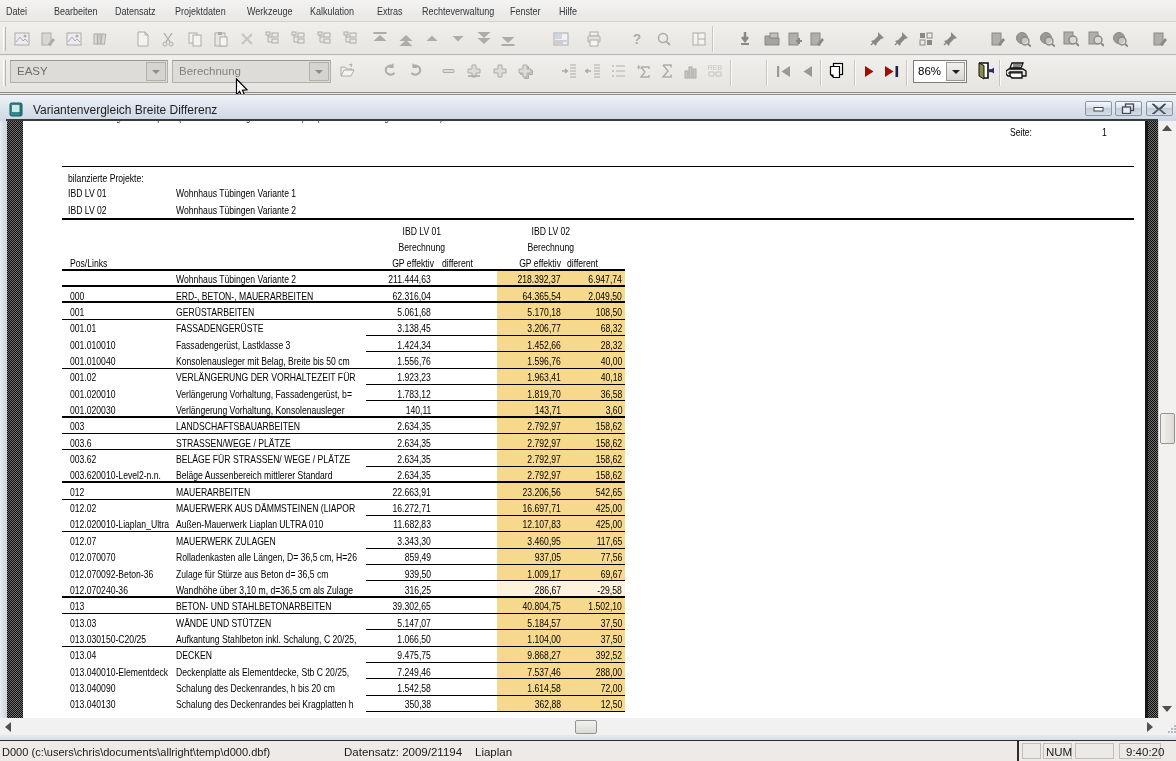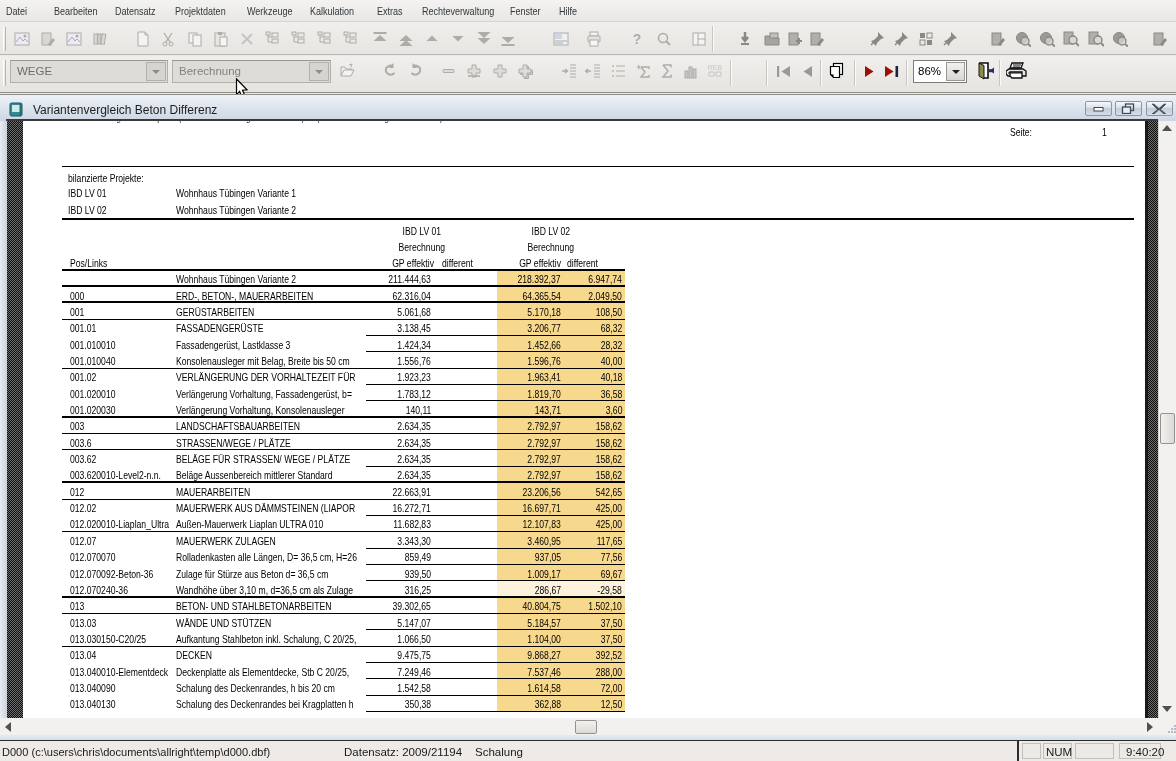--- a/index.html
+++ b/index.html
@@ -193,21 +193,21 @@
     <path d="M13 13l3 2.5" stroke="#8b8985" stroke-width="2"></path>
   </svg>
 <svg class="abs" style="left:1152px;top:31px;" width="16" height="16" viewBox="0 0 16 16">
     <rect x="2" y="2" width="9" height="12" fill="#b1afab" stroke="#8b8985"></rect>
     <path d="M8 13l5-6 2 2-5 6z" fill="#8b8985"></path>
   </svg>
 <div class="sepv" style="left:712px;top:26px;height:26px;"></div>
 <div class="abs" style="left:0;top:56px;width:1176px;height:37px;background:linear-gradient(#f0efed,#e6e4e0);border-bottom:1px solid #8f8c88;"></div>
 <div class="abs" style="left:3px;top:60px;width:3px;height:26px;border-left:1px solid #fff;border-right:1px solid #b9b6b1;"></div>
 <div class="abs" style="left:10px;top:60px;width:158px;height:23px;background:#dedcd8;border:1px solid #b3b0ab;border-top-color:#9a978f;"></div>
-<div class="t" style="left:17px;top:66px;font-size:11.5px;color:#6f6d6a;">WEGE</div>
+<div class="t" style="left:17px;top:66px;font-size:11.5px;color:#6f6d6a;">EASY</div>
 <div class="abs" style="left:146px;top:62px;width:20px;height:19px;background:#d6d4d0;border:1px solid #b3b0ab;"></div>
 <svg class="abs" style="left:151px;top:69px;" width="10" height="6">
     <path d="M1 1l4 4 4-4z" fill="#8e8c88"></path>
   </svg>
 <div class="abs" style="left:172px;top:60px;width:159px;height:23px;background:#dedcd8;border:1px solid #b3b0ab;border-top-color:#9a978f;"></div>
 <div class="t" style="left:179px;top:66px;font-size:11.5px;color:#84827e;">Berechnung</div>
 <div class="abs" style="left:309px;top:62px;width:20px;height:19px;background:#d6d4d0;border:1px solid #b3b0ab;"></div>
 <svg class="abs" style="left:314px;top:69px;" width="10" height="6">
     <path d="M1 1l4 4 4-4z" fill="#8e8c88"></path>
   </svg>
@@ -314,21 +314,21 @@
   </svg>
 <svg class="abs" style="left:235px;top:78px;" width="16" height="23" viewBox="0 0 16 23">
     <path d="M1.5 1l10.5 10.8-4.5.4 2.7 6.2-2.9 1.3-2.7-6.3-3.1 3.4z" fill="#fff" stroke="#000" stroke-width="1.2"></path>
   </svg>
 <div class="abs" style="left:0;top:94px;width:1176px;height:27px;background:linear-gradient(#eef2f7,#ccd6e3);border-top:1px solid #8f8c88;"></div>
 <svg class="abs" style="left:9px;top:102px;" width="16" height="15" viewBox="0 0 16 15">
     <rect x="1" y="1" width="12" height="13" rx="1.5" fill="#2e8b8f" stroke="#1c5a5e"></rect>
     <rect x="3" y="3" width="8" height="7" fill="#cfe8e8"></rect>
     <rect x="10.5" y="1" width="2.5" height="13" fill="#256f73"></rect>
   </svg>
-<div class="t" style="left:33px;top:104px;font-size:12px;color:#1e1e1e;">Variantenvergleich Beton Differenz</div>
+<div class="t" style="left:33px;top:104px;font-size:12px;color:#1e1e1e;">Variantenvergleich Breite Differenz</div>
 <div class="abs" style="left:1085px;top:101px;width:27px;height:15px;background:linear-gradient(#f7f9fb,#d9e0ea 45%,#c3cdd9 50%,#d5dde7);border:1px solid #8796a8;border-radius:2px;"></div>
 <svg class="abs" style="left:1092px;top:106px;" width="13" height="6" viewBox="0 0 13 6">
     <rect x="2" y="1.5" width="9" height="3.5" fill="#fff" stroke="#3f4a57"></rect>
   </svg>
 <div class="abs" style="left:1115px;top:101px;width:27px;height:15px;background:linear-gradient(#f7f9fb,#d9e0ea 45%,#c3cdd9 50%,#d5dde7);border:1px solid #8796a8;border-radius:2px;"></div>
 <svg class="abs" style="left:1121px;top:103px;" width="14" height="11" viewBox="0 0 14 11">
     <rect x="4.5" y="1" width="8" height="6.5" fill="none" stroke="#3f4a57" stroke-width="1.3"></rect>
     <rect x="1.5" y="4" width="8" height="6.5" fill="#e8edf3" stroke="#3f4a57" stroke-width="1.3"></rect>
   </svg>
 <div class="abs" style="left:1146px;top:101px;width:27px;height:15px;background:linear-gradient(#f7f9fb,#d9e0ea 45%,#c3cdd9 50%,#d5dde7);border:1px solid #8796a8;border-radius:2px;"></div>
@@ -545,19 +545,19 @@
 <div class="abs" style="left:0;top:735px;width:1176px;height:5px;background:linear-gradient(#e4ebf2,#d4dfeb);"></div>
 <div class="abs" style="left:1168px;top:731px;width:2px;height:2px;background:#b4bac2;"></div>
 <div class="abs" style="left:1171px;top:728px;width:2px;height:2px;background:#b4bac2;"></div>
 <div class="abs" style="left:1171px;top:731px;width:2px;height:2px;background:#b4bac2;"></div>
 <div class="abs" style="left:1174px;top:725px;width:2px;height:2px;background:#b4bac2;"></div>
 <div class="abs" style="left:1174px;top:728px;width:2px;height:2px;background:#b4bac2;"></div>
 <div class="abs" style="left:1174px;top:731px;width:2px;height:2px;background:#b4bac2;"></div>
 <div class="abs" style="left:0;top:740px;width:1176px;height:21px;background:#edeae7;border-top:1.5px solid #2c2c2c;"></div>
 <div class="t" style="left:2px;top:747px;font-size:11.5px;color:#1a1a1a;transform:scaleX(0.96);transform-origin:0 50%;">D000 (c:\users\chris\documents\allright\temp\d000.dbf)</div>
 <div class="t" style="left:344px;top:747px;font-size:11.5px;color:#1a1a1a;text-align:center;">Datensatz: 2009/21194</div>
-<div class="t" style="left:475px;top:747px;font-size:11.5px;color:#1a1a1a;">Schalung</div>
+<div class="t" style="left:475px;top:747px;font-size:11.5px;color:#1a1a1a;">Liaplan</div>
 <div class="abs" style="left:1017px;top:741px;width:2px;height:20px;background:#2c2c2c;"></div>
 <div class="abs" style="left:1022px;width:19px;top:743px;height:16px;background:#eceae6;border:1px solid #c2bfba;"></div>
 <div class="abs" style="left:1043px;width:29px;top:743px;height:16px;background:#eceae6;border:1px solid #c2bfba;"></div>
 <div class="t" style="left:1046px;top:747px;font-size:11.5px;color:#1a1a1a;">NUM</div>
 <div class="abs" style="left:1075px;width:39px;top:743px;height:16px;background:#eceae6;border:1px solid #c2bfba;"></div>
 <div class="abs" style="left:1119px;width:42px;top:743px;height:16px;background:#eceae6;border:1px solid #c2bfba;"></div>
 <div class="t" style="left:1126px;top:747px;font-size:11.5px;color:#1a1a1a;">9:40:20</div>
 </body></html>

